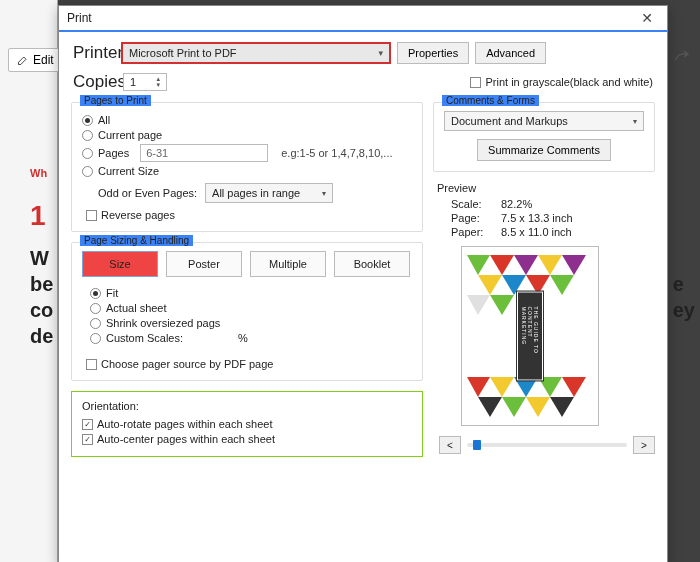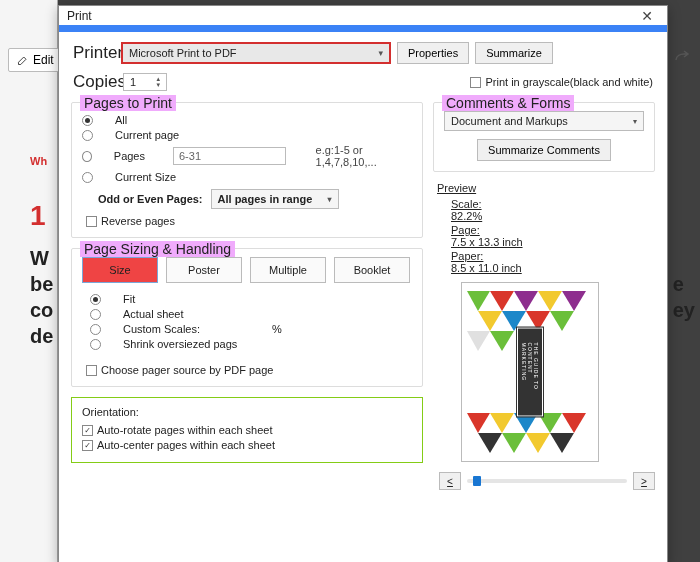--- a/index.html
+++ b/index.html
@@ -1,58 +1,58 @@
 <!DOCTYPE html>
 <html><head>
 <meta charset="utf-8">
 <style>
 *{box-sizing:border-box;margin:0;padding:0;font-family:"Segoe UI",Tahoma,sans-serif;}
 body{background:#404040;width:700px;height:562px;overflow:hidden;position:relative;}
 .bg-left{position:absolute;left:0;top:0;width:58px;height:562px;background:#f5f5f5;border-right:1px solid #aaa;}
 .bg-top{position:absolute;left:0;top:0;width:700px;height:36px;background:#404040;}
 .edit-btn{position:absolute;left:8px;top:48px;background:#fff;border:1px solid #bbb;border-radius:2px;padding:4px 8px;font-size:12px;display:flex;align-items:center;gap:4px;}
 .edit-btn svg{width:12px;height:12px;}
-.bg-red1{position:absolute;left:30px;top:155px;color:#d32f2f;font-size:11px;font-weight:bold;}
+.bg-red1{position:absolute;left:30px;top:167px;color:#d32f2f;font-size:11px;font-weight:bold;}
 .bg-red2{position:absolute;left:30px;top:200px;color:#d32f2f;font-size:28px;font-weight:bold;}
 .bg-black{position:absolute;left:30px;top:245px;color:#222;font-size:20px;font-weight:bold;line-height:1.3;}
 .bg-right{position:absolute;right:5px;top:245px;color:#222;font-size:20px;font-weight:bold;line-height:1.3;}
 .arrow-right{position:absolute;right:8px;top:50px;}
 .dialog{position:absolute;left:58px;top:5px;width:610px;height:560px;background:#fff;border:1px solid #888;box-shadow:0 3px 12px rgba(0,0,0,0.3);font-size:11px;color:#222;}
-.titlebar{height:26px;display:flex;align-items:center;padding:0 8px;border-bottom:7px solid #3b82f6;}
+.titlebar{height:26px;display:flex;align-items:center;padding:0 8px;border-bottom:2px solid #3b82f6;}
 .titlebar .title{flex:1;font-size:12px;}
 .close-x{font-size:14px;color:#444;cursor:pointer;padding:2px 6px;}
 .top-row{display:flex;align-items:center;padding:10px 14px 4px 14px;gap:6px;}
 .lbl{font-size:17px;color:#222;}
 .printer-select{border:2px solid #d32f2f;padding:3px 6px;width:270px;background:#e8e8e8;display:flex;justify-content:space-between;align-items:center;}
 .printer-select .chev{font-size:9px;color:#555;}
 .btn{background:#f0f0f0;border:1px solid #bbb;padding:4px 10px;font-size:11px;cursor:pointer;}
 .copies-row{display:flex;align-items:center;padding:4px 14px 10px 14px;gap:8px;}
 .spin{border:1px solid #bbb;padding:2px 6px;width:44px;display:flex;justify-content:space-between;align-items:center;background:#fff;}
 .spin .arrows{font-size:7px;line-height:6px;color:#555;}
 .chk{display:flex;align-items:center;gap:4px;}
 .chk .box{width:11px;height:11px;border:1px solid #888;background:#fff;display:flex;align-items:center;justify-content:center;font-size:8px;color:#333;}
 .columns{display:flex;gap:10px;padding:0 12px;}
 .left-col{width:352px;}
 .right-col{flex:1;}
 .fieldset{border:1px solid #ddd;border-radius:2px;padding:8px 10px 10px 10px;margin-bottom:10px;position:relative;}
-.fieldset .legend{position:absolute;top:-8px;left:8px;background:#f0abfc;padding:0 4px;font-size:14px;}
-.radio-row{display:flex;align-items:center;gap:22px;margin:3px 0;}
+.fieldset .legend{position:absolute;top:-8px;left:8px;background:#3b82f6;padding:0 4px;font-size:10px;}
+.radio-row{display:flex;align-items:center;gap:5px;margin:3px 0;}
 .radio{width:11px;height:11px;border:1px solid #888;border-radius:50%;display:flex;align-items:center;justify-content:center;}
 .radio.sel::after{content:"";width:5px;height:5px;background:#333;border-radius:50%;}
 .pages-input{border:1px solid #bbb;padding:2px 5px;width:128px;background:#fff;font-size:11px;color:#666;}
-.odd-row{display:flex;align-items:center;gap:8px;margin:6px 0 6px 16px;font-weight:bold;}
+.odd-row{display:flex;align-items:center;gap:8px;margin:6px 0 6px 16px;}
 .dd{border:1px solid #bbb;background:#f5f5f5;padding:3px 6px;width:128px;display:flex;justify-content:space-between;align-items:center;font-size:11px;}
 .dd .chev{font-size:8px;color:#555;}
 .size-tabs{display:flex;gap:8px;margin-bottom:10px;}
 .tab{border:1px solid #bbb;padding:6px 0;width:76px;text-align:center;background:#fafafa;font-size:11px;}
 .tab.active{background:#ef4444;border-color:#7aa7d8;}
 .percent{margin-left:6px;}
-.preview-block{margin-top:6px;text-decoration:underline;}
+.preview-block{margin-top:6px;}
 .preview-meta{margin:4px 0 8px 18px;font-size:11px;}
-.preview-meta div{display:flex;margin:2px 0;flex-direction:column;}
+.preview-meta div{display:flex;margin:2px 0;}
 .preview-meta .k{width:50px;}
 .preview-box{border:1px solid #bbb;width:138px;height:180px;margin-left:28px;background:#fff;position:relative;overflow:hidden;}
 .preview-nav{display:flex;align-items:center;gap:6px;margin:10px 0 0 6px;}
 .nav-btn{border:1px solid #bbb;background:#f0f0f0;width:22px;height:18px;display:flex;align-items:center;justify-content:center;font-size:10px;}
 .track{flex:1;height:4px;background:#e5e5e5;position:relative;border-radius:2px;}
 .track .thumb{position:absolute;left:6px;top:-3px;width:8px;height:10px;background:#1976d2;border-radius:1px;}
 .orient{border:1px solid #84cc16;padding:8px 10px;margin-top:6px;}
 .center-label{position:absolute;left:50%;top:50%;transform:translate(-50%,-50%);background:#333;color:#fff;font-size:5px;padding:14px 3px;writing-mode:vertical-rl;text-orientation:mixed;letter-spacing:1px;border:1px solid #fff;outline:1px solid #333;}
 </style>
 </head>
@@ -89,21 +89,21 @@
     <span class="close-x">✕</span>
   </div>
 
   <div class="top-row">
     <span class="lbl" style="width:42px">Printer</span>
     <div class="printer-select">
       <span>Microsoft Print to PDF</span>
       <span class="chev">▾</span>
     </div>
     <button class="btn">Properties</button>
-    <button class="btn">Summarize</button>
+    <button class="btn">Advanced</button>
   </div>
 
   <div class="copies-row">
     <span class="lbl" style="width:42px">Copies:</span>
     <div class="spin">
       <span>1</span>
       <span class="arrows">▴<br>▾</span>
     </div>
     <div style="flex:1"></div>
     <label class="chk">
@@ -159,26 +159,26 @@
           <div class="radio-row">
               <span class="radio sel"></span>
               <span>Fit</span>
             </div>
           <div class="radio-row">
               <span class="radio"></span>
               <span>Actual sheet</span>
             </div>
           <div class="radio-row">
               <span class="radio"></span>
+              <span>Shrink oversiezed pags</span>
+            </div>
+          <div class="radio-row">
+              <span class="radio"></span>
               <span>Custom Scales:</span>
               <span class="percent" style="margin-left:50px">%</span>
-            </div>
-          <div class="radio-row">
-              <span class="radio"></span>
-              <span>Shrink oversiezed pags</span>
             </div>
         </div>
         <label class="chk" style="margin-left:4px;margin-top:14px">
           <span class="box"></span>
           <span>Choose pager source by PDF page</span>
         </label>
       </div>
 
       <div class="orient">
         <div style="margin-bottom:6px">Orientation:</div>

